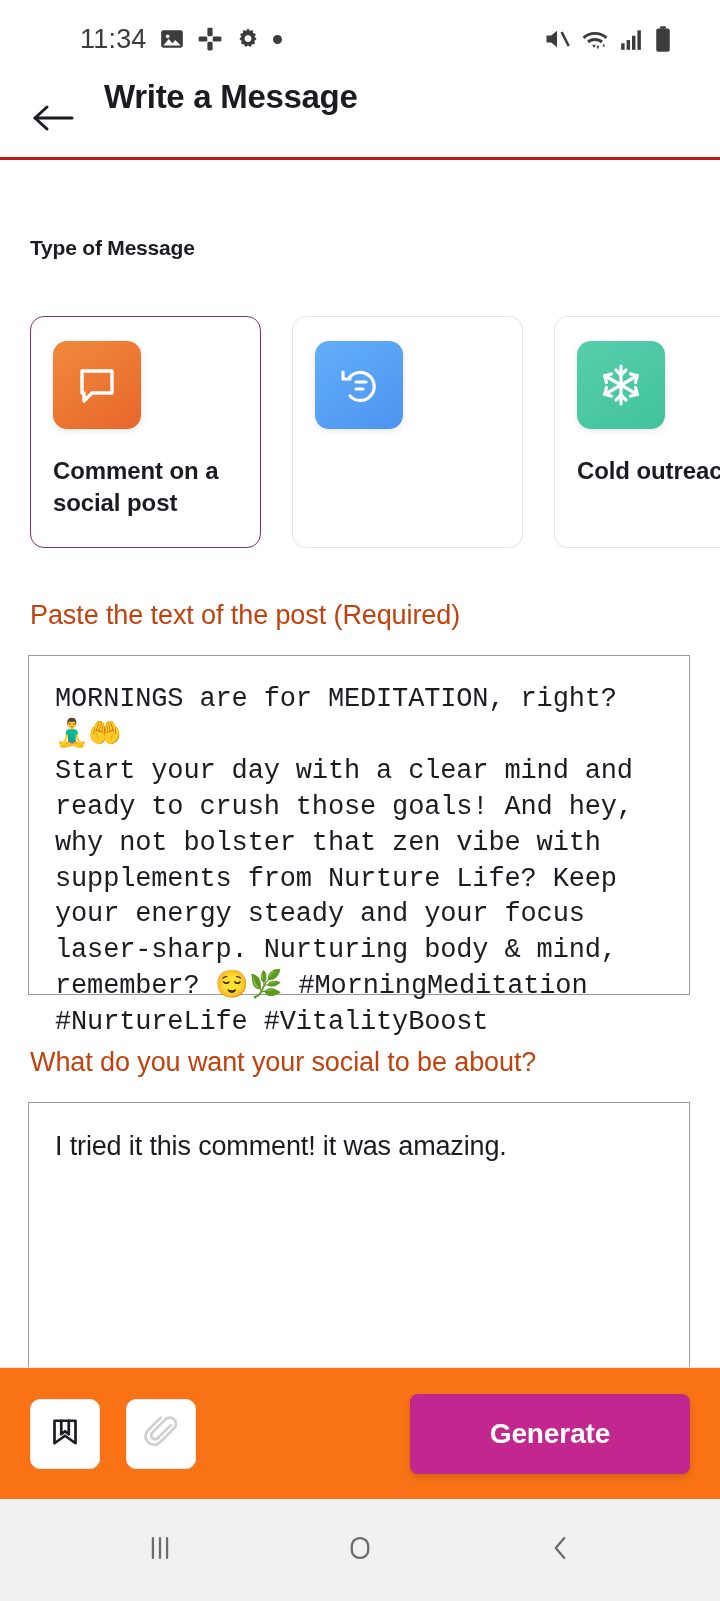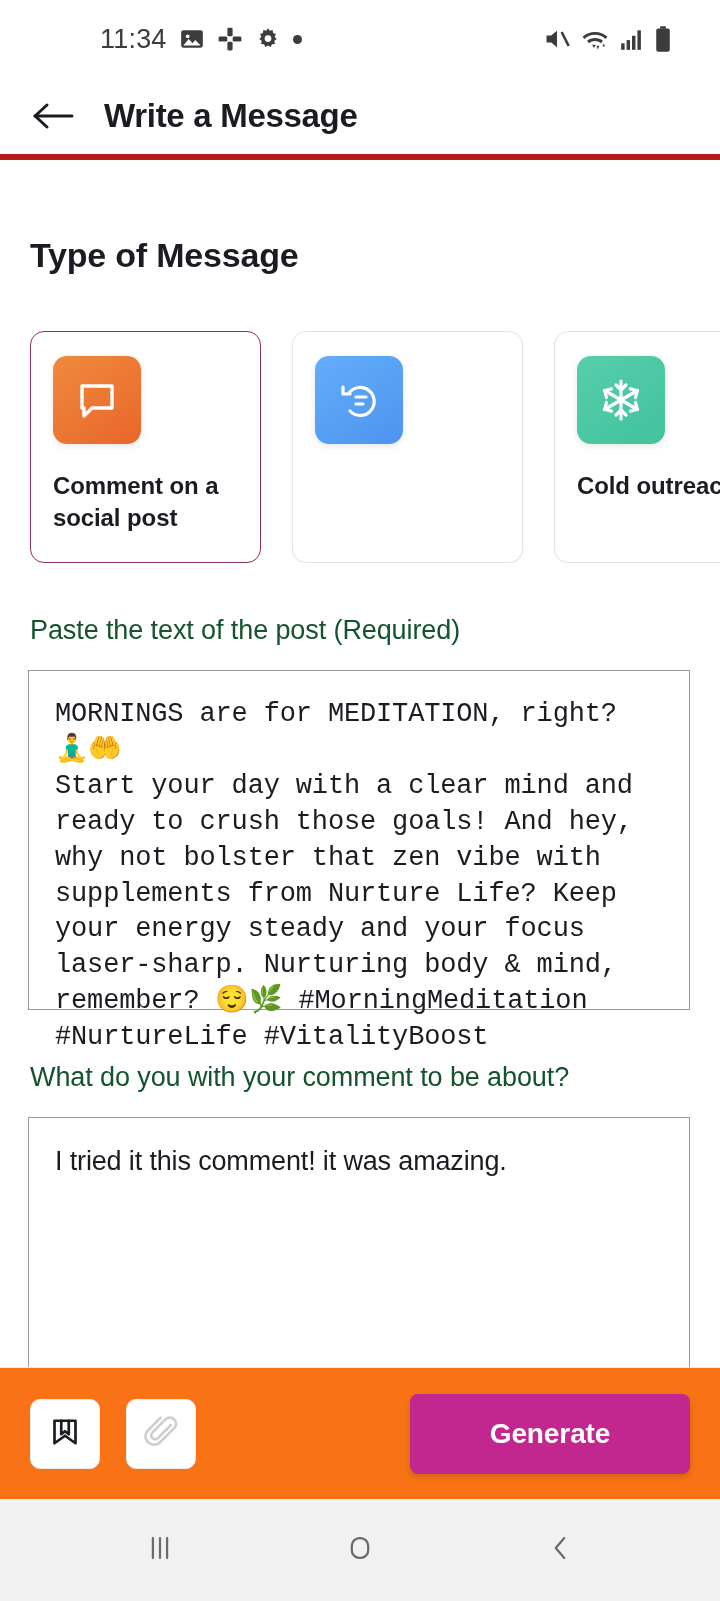--- a/index.html
+++ b/index.html
@@ -21,21 +21,21 @@
     display: flex;
     flex-direction: column;
   }
 
   
   .status-bar {
     height: 78px;
     display: flex;
     align-items: center;
     justify-content: space-between;
-    padding: 0 30px 0 100px;
+    padding: 0 30px 0 80px;
     flex: 0 0 auto;
   }
   .status-left {
     display: flex;
     align-items: center;
     gap: 12px;
   }
   .status-time {
     font-size: 27px;
     color: #3c3c3c;
@@ -51,44 +51,43 @@
   }
   .dot-icon {
     width: 9px; height: 9px; border-radius: 50%;
     background: #3c3c3c; display: inline-block;
   }
 
   
   .app-bar {
     height: 82px;
     display: flex;
-    align-items: center;
     gap: 28px;
     padding: 0 30px;
-    border-bottom: 6px solid #b91c1c;
+    border-bottom: 3px solid #b91c1c;
     flex: 0 0 auto;
   }
   .back-arrow { display:flex; align-items:center; cursor: pointer; }
   .app-title {
     font-size: 33px;
     font-weight: bold;
     color: #1b1b22;
     letter-spacing: -0.3px;
   }
 
   
   .content {
     flex: 1 1 auto;
     overflow: hidden;
     position: relative;
     padding: 0 0 0 0;
   }
 
   .section-title {
-    font-size: 34px;
+    font-size: 21px;
     font-weight: bold;
     color: #1b1b22;
     margin: 76px 0 0 30px;
     letter-spacing: -0.2px;
   }
 
   
   .cards-row {
     display: flex;
     gap: 31px;
@@ -133,21 +132,21 @@
     color: #1b1b22;
     line-height: 1.33;
     letter-spacing: -0.1px;
     white-space: pre-line;
   }
   .card-label.nowrap { white-space: nowrap; }
 
   
   .field-label {
     font-size: 27px;
-    color: #14532d;
+    color: #c2410c;
     margin: 52px 0 0 30px;
     letter-spacing: -0.1px;
   }
   .text-box {
     margin: 24px 30px 0 28px;
     border: 1px solid #9a9a9a;
     background: #ffffff;
     padding: 26px 26px 22px 26px;
   }
   .text-box.post { height: 340px; }
@@ -344,21 +343,21 @@
       </div>
 
     </div>
 
     <div class="field-label">Paste the text of the post (Required)</div>
     <div class="text-box post">
       <p class="emoji">MORNINGS are for MEDITATION, right? 🧘‍♂️🤲
 Start your day with a clear mind and ready to crush those goals! And hey, why not bolster that zen vibe with supplements from Nurture Life? Keep your energy steady and your focus laser-sharp. Nurturing body &amp; mind, remember? 😌🌿 #MorningMeditation #NurtureLife #VitalityBoost</p>
     </div>
 
-    <div class="field-label">What do you with your comment to be about?</div>
+    <div class="field-label">What do you want your social to be about?</div>
     <div class="text-box about">
       <p>I tried it this comment! it was amazing.</p>
     </div>
 
     <div class="action-bar">
       <div class="icon-btn">
         <span>
           <svg width="36" height="36" viewBox="0 0 24 24" fill="none" stroke="#1b1b22" stroke-width="1.8" stroke-linecap="round" stroke-linejoin="round">
             <path d="M5 4.5h14v15l-7-5-7 5z"></path>
             <path d="M9.5 4.5v9l2.5-2 2.5 2v-9"></path>

